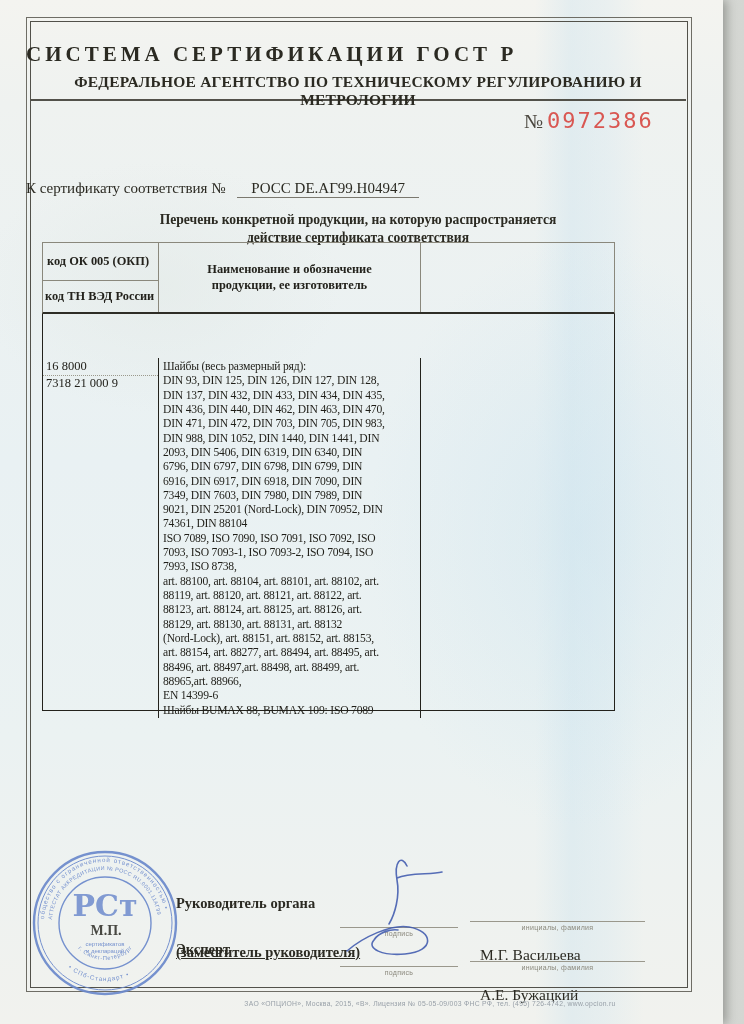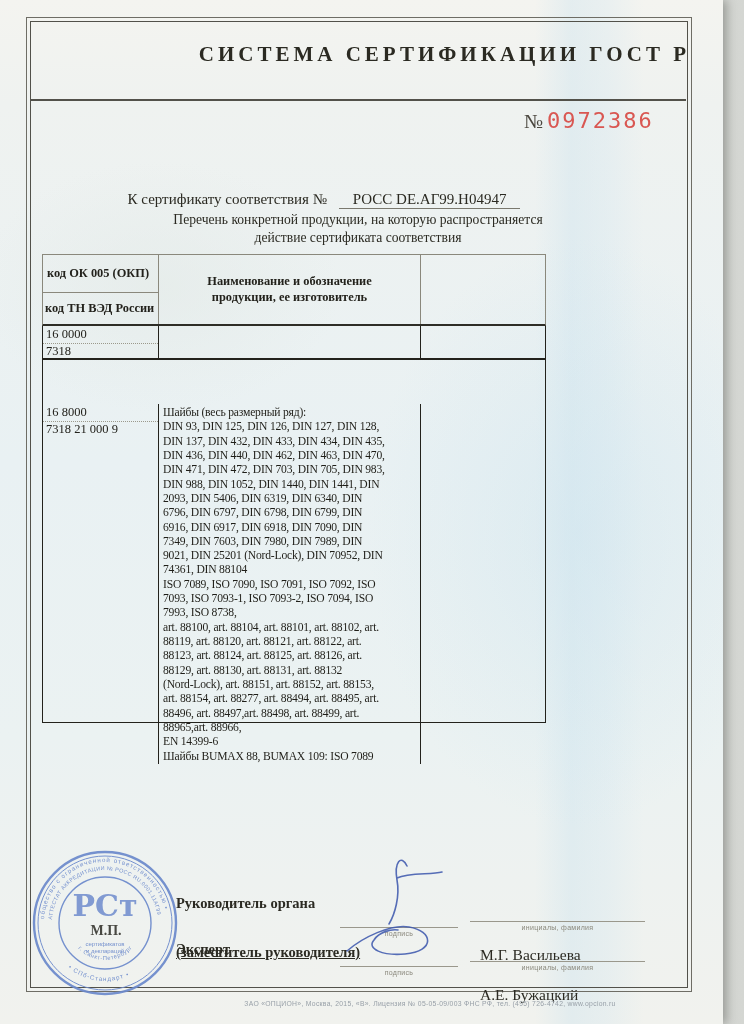--- a/index.html
+++ b/index.html
@@ -23,53 +23,53 @@
     border:1.5px solid #6e6d65;
   }
   .frame-inner{
     position:absolute;left:3px;top:3px;right:3px;bottom:3px;
     border:1.8px solid #52514a;
   }
   .header-divider{
     position:absolute;left:30px;top:99px;width:656px;height:2px;background:#52514a;
   }
   .system-title{
-    position:absolute;left:26px;top:42px;width:664px;text-align:right;
+    position:absolute;left:26px;top:42px;width:664px;text-align:left;
     font-size:21px;font-weight:bold;letter-spacing:4px;color:#2b2a22;
   }
   .agency{
     position:absolute;left:26px;top:73px;width:664px;text-align:center;
     font-size:15.5px;font-weight:bold;letter-spacing:.2px;color:#2b2a22;
   }
   .serial{
     position:absolute;left:524px;top:108px;white-space:nowrap;
   }
   .serial .prefix{font-size:20px;color:#4a463e;}
   .serial .digits{
     font-family:"DejaVu Sans Mono",monospace;
     font-size:22px;color:#d95752;letter-spacing:2px;font-weight:500;
   }
   .doc-title{
     position:absolute;left:26px;top:141px;width:664px;text-align:center;
     font-size:22.5px;font-weight:bold;letter-spacing:2px;color:#2b2a22;
   }
   .cert-line{
-    position:absolute;left:26px;top:191px;width:596px;text-align:center;
+    position:absolute;left:26px;top:180px;width:596px;
     font-size:15px;color:#2b2a22;white-space:nowrap;
   }
   .cert-line .cert-num{
     border-bottom:1px solid #7a786e;padding:0 14px 1px 14px;margin-left:8px;
   }
   .subtitle{
     position:absolute;left:26px;top:211px;width:664px;text-align:center;
-    font-size:13.6px;font-weight:normal;line-height:17.5px;color:#2b2a22;
+    font-size:13.6px;font-weight:bold;line-height:17.5px;color:#2b2a22;
     white-space:pre-line;
   }
   
-  .table{position:absolute;left:42px;top:254px;width:504px;height:469px;box-sizing:border-box;}
+  .table{position:absolute;left:42px;top:242px;width:573px;height:469px;box-sizing:border-box;}
   .t-head{display:flex;height:72px;box-sizing:border-box;
     border:1px solid #8a887c;border-bottom:2px solid #2e2d26;}
   .t-head .h1{width:116px;box-sizing:border-box;border-right:1px solid #8a887c;
     font-size:12.4px;font-weight:600;display:flex;flex-direction:column;}
   .h1-top{height:38px;box-sizing:border-box;border-bottom:1px solid #8a887c;
     display:flex;align-items:center;padding-left:4px;}
   .h1-bot{flex:1;display:flex;align-items:center;padding-left:2px;}
   .t-head .h2{width:262px;box-sizing:border-box;border-right:1px solid #8a887c;}
   .t-head .h3{flex:1;}
   .hc{display:flex;align-items:center;justify-content:center;text-align:center;
@@ -108,20 +108,21 @@
 <body>
 
 <div class="paper">
 
   <div class="frame-outer">
     <div class="frame-inner"></div>
   </div>
   <div class="header-divider"></div>
 
   <div class="system-title">СИСТЕМА СЕРТИФИКАЦИИ ГОСТ Р</div>
+  <div class="agency">ФЕДЕРАЛЬНОЕ АГЕНТСТВО ПО ТЕХНИЧЕСКОМУ РЕГУЛИРОВАНИЮ И МЕТРОЛОГИИ</div>
 
   <div class="serial">
     <span class="prefix">№</span>
     <span class="digits">0972386</span>
   </div>
 
 
   <div class="cert-line">
     <span>К сертификату соответствия №</span>
     <span class="cert-num">РОСС DE.АГ99.Н04947</span>
@@ -133,30 +134,20 @@
   <div class="table">
     <div class="t-head">
       <div class="h1">
         <div class="h1-top">код ОК 005 (ОКП)</div>
         <div class="h1-bot">код ТН ВЭД России</div>
       </div>
       <div class="h2 hc">Наименование и обозначение
 продукции, ее изготовитель</div>
     </div>
     <div class="t-body">
-      <div class="t-row r1">
-        <div class="c1">
-          <div class="code-top">16 0000</div>
-          <div class="code-bot">7318</div>
-        </div>
-        <div class="c2">
-          <div class="product"></div>
-        </div>
-        <div class="c3"></div>
-      </div>
       <div class="t-row r2">
         <div class="c1">
           <div class="code-top">16 8000</div>
           <div class="code-bot">7318 21 000 9</div>
         </div>
         <div class="c2">
           <div class="product">Шайбы (весь размерный ряд):
 DIN 93, DIN 125, DIN 126, DIN 127, DIN 128,
 DIN 137, DIN 432, DIN 433, DIN 434, DIN 435,
 DIN 436, DIN 440, DIN 462, DIN 463, DIN 470,

